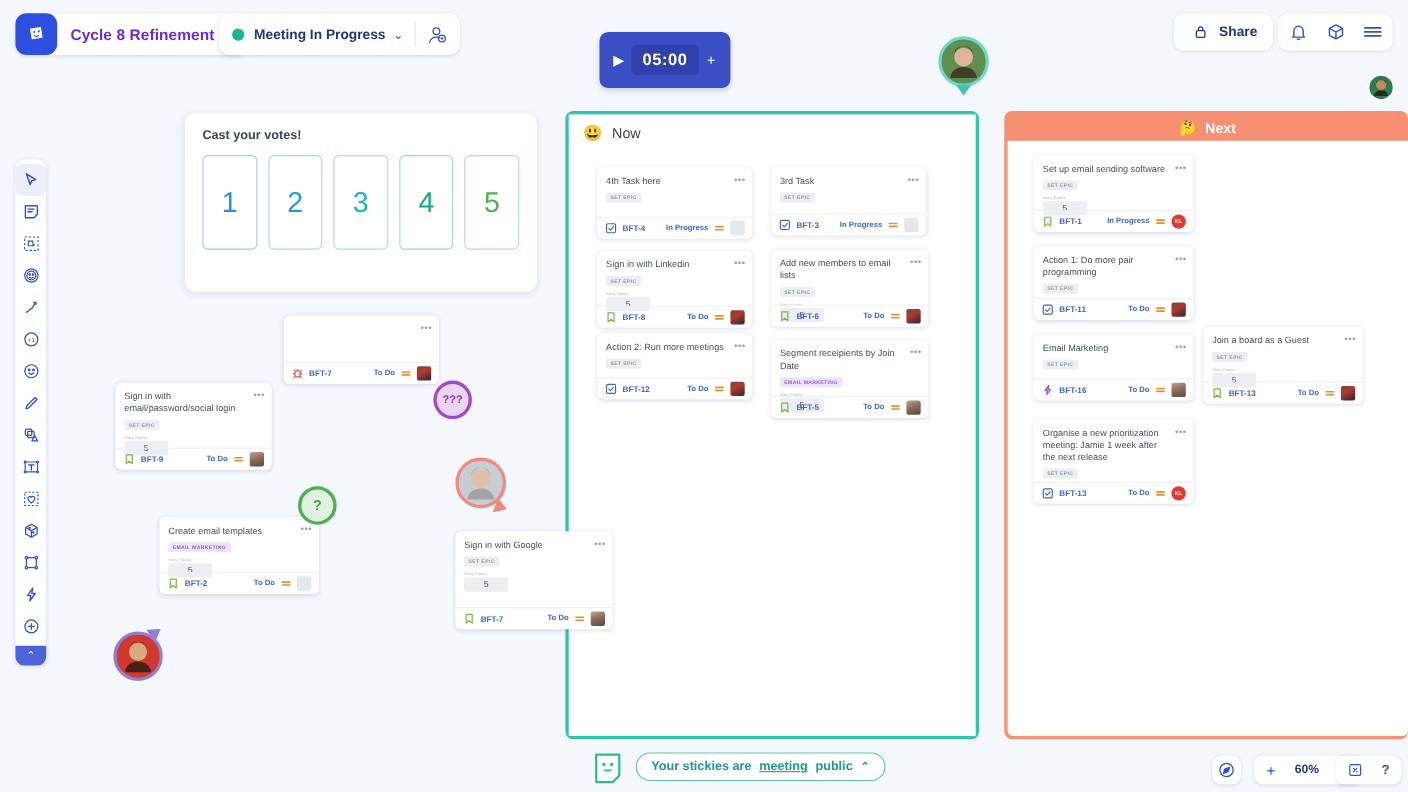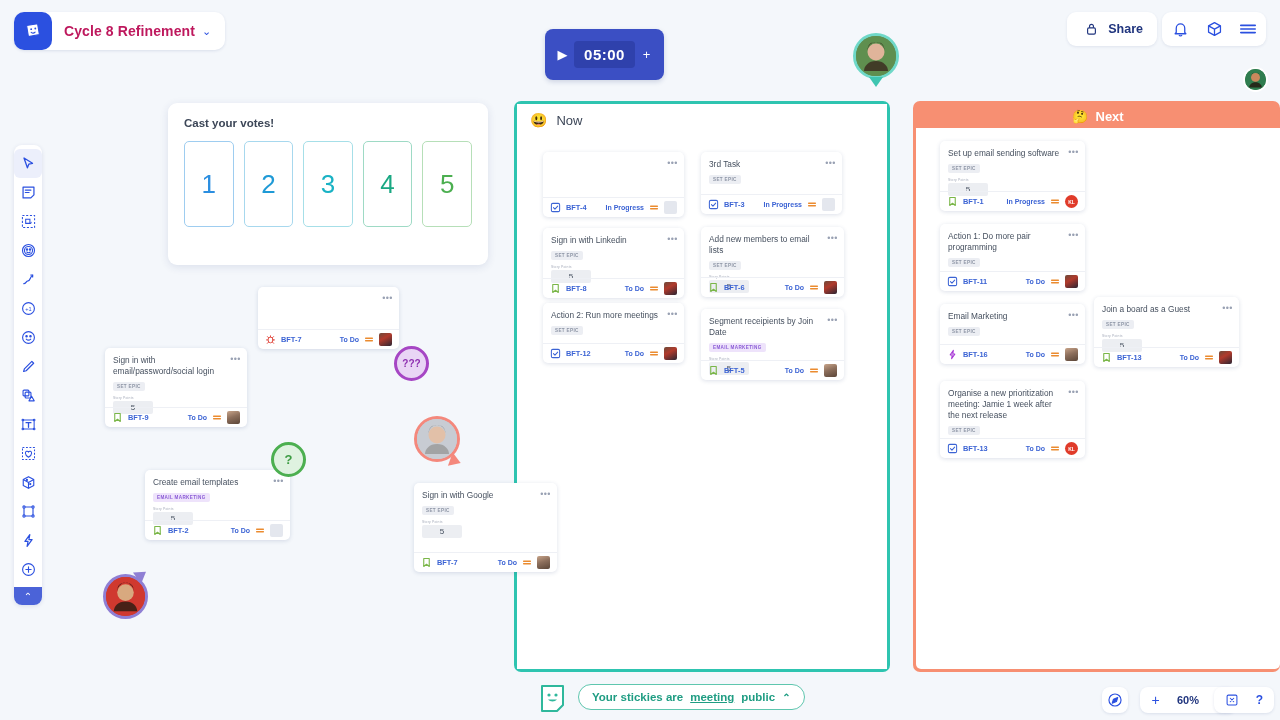--- a/index.html
+++ b/index.html
@@ -20,21 +20,21 @@
     left:14px; top:12px; height:38px;
     background:#ffffff; border-radius:10px;
     box-shadow:0 1px 3px rgba(35,55,120,.12);
     padding-right:14px;
   }
   .board-logo {
     width:38px; height:38px; border-radius:10px;
     background:#2b50e0; display:flex; align-items:center; justify-content:center;
     margin-right:12px; flex:none;
   }
-  .board-name { font-size:14px; font-weight:bold; color:#be185d; letter-spacing:.1px; }
+  .board-name { font-size:14px; font-weight:bold; color:#6d28d9; letter-spacing:.1px; }
   .caret { margin-left:7px; color:#2b50e0; font-size:11px; }
 
   .meeting-pill {
     left:199px; top:12px; height:38px;
     background:#ffffff; border-radius:10px;
     box-shadow:0 1px 3px rgba(35,55,120,.12);
     padding:0 10px 0 12px;
   }
   .dot-green { width:11px; height:11px; border-radius:50%; background:#19b890; margin-right:9px; flex:none;}
   .meeting-label { font-size:12.5px; font-weight:bold; color:#20357e; }
@@ -193,20 +193,34 @@
           <path d="M5 6l12-2 2 12-12 2z" fill="#fff" stroke="#2b50e0" stroke-width="1.2"></path>
           <circle cx="10" cy="10" r="1" fill="#2b50e0"></circle>
             <circle cx="14.5" cy="9.3" r="1" fill="#2b50e0"></circle>
           <path d="M10 13.5c1.6 1.2 3 1 4.3-.3" stroke="#2b50e0" stroke-width="1.2" stroke-linecap="round"></path>
         </svg>
       </div>
       <span class="board-name">Cycle 8 Refinement</span>
       <span class="caret">⌄</span>
     </div>
 
+    <div class="tb-group meeting-pill">
+      <span class="dot-green"></span>
+      <span class="meeting-label">Meeting In Progress</span>
+      <span class="caret">⌄</span>
+      <span class="vdiv"></span>
+      <span class="ic">
+        <svg width="19" height="17" viewBox="0 0 24 22" fill="none" stroke="#2b50e0" stroke-width="1.5">
+          <circle cx="11" cy="7" r="4"></circle>
+          <path d="M3 20c1-4 4-6 8-6 1.2 0 2.3.2 3.3.5" stroke-linecap="round"></path>
+          <circle cx="17.5" cy="15.5" r="4"></circle>
+            <path d="M16 15.5h3M17.5 14v3"></path>
+        </svg>
+      </span>
+    </div>
 
     <div class="tb-group share-pill">
       <span class="ic">
         <svg width="13" height="14" viewBox="0 0 16 18" fill="none" stroke="#20357e" stroke-width="1.5">
           <rect x="3" y="7.5" width="10" height="8" rx="1.7"></rect>
             <path d="M5.5 7.5V5.5a2.5 2.5 0 015 0v2"></path>
         </svg>
       </span>
       <span class="share-txt">Share</span>
     </div>
@@ -380,20 +394,21 @@
       <div class="col-head-on-band">
         <span style="font-size:13px">🤔</span>
         <span>Next</span>
       </div>
       <div style="position:absolute;top:24px;left:0;right:0;bottom:0;background:#fff;border-radius:0 0 5px 5px"></div>
     </div>
   </div>
 
   <div id="cards-layer">
       <div class="card" style="left: 543px; top: 152px; width: 141px; height: 65px; z-index: 12;">
+        <div class="card-body"><div class="card-title">4th Task here</div><span class="epic ">SET EPIC</span></div>
         <div class="card-dots">•••</div>
         <div class="card-foot" style="position:absolute;left:0;right:0;bottom:0">
           <span style="display:flex">
             <svg width="11" height="11" viewBox="0 0 16 16" fill="none" stroke="#3b63d4" stroke-width="1.5">
               <rect x="2" y="2" width="12" height="12" rx="2"></rect>
               <path d="M5 8.2l2.2 2.2L11.2 6" stroke-linecap="round" stroke-linejoin="round"></path>
             </svg>
           </span>
           <span class="key">BFT-4</span>
           <span class="status prog">In Progress</span>

